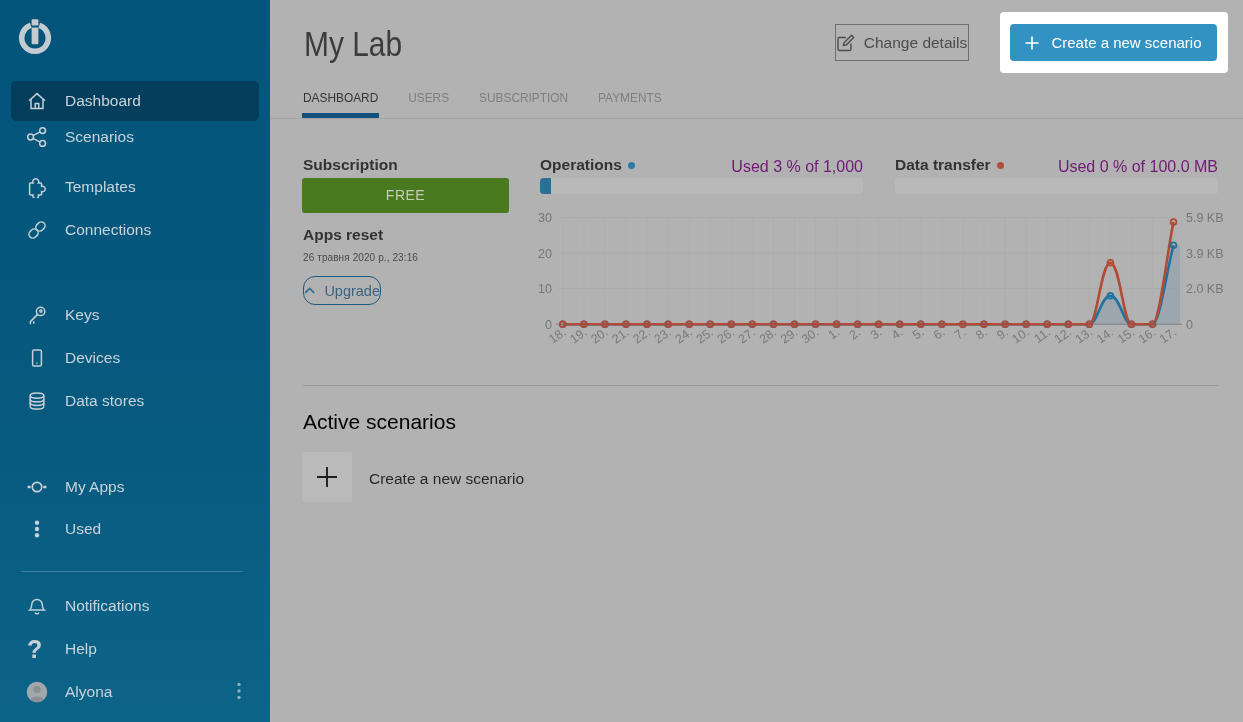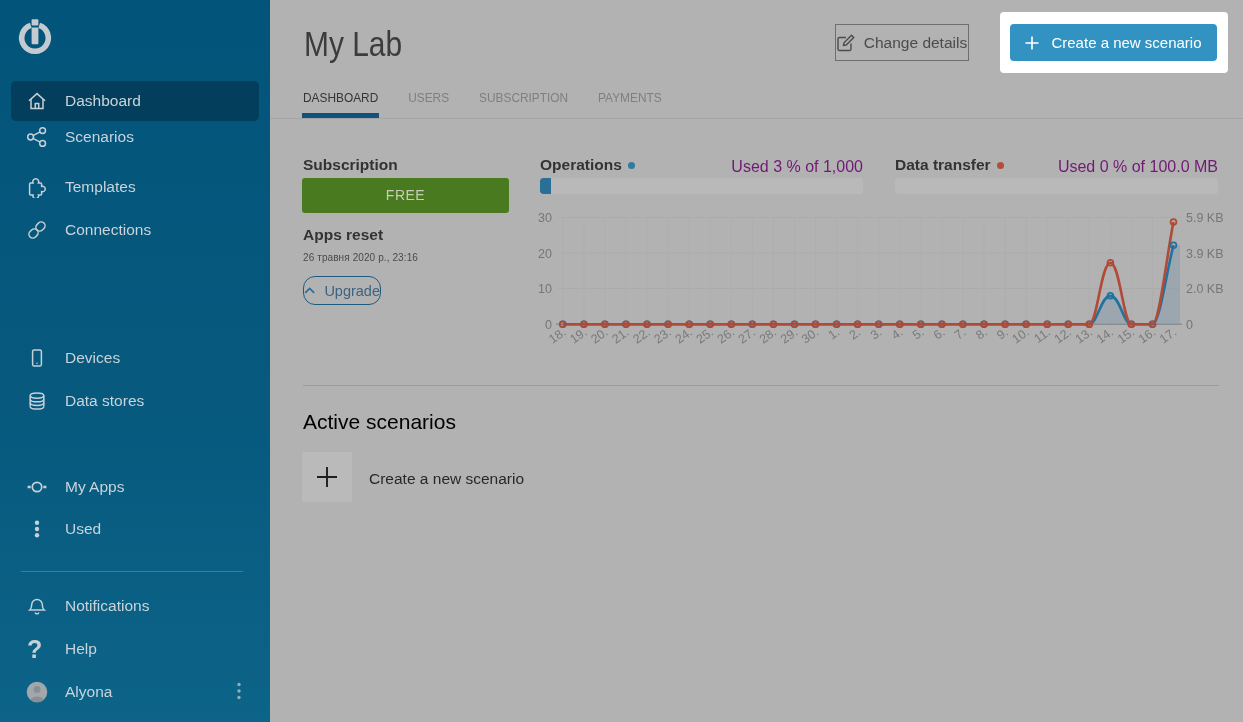--- a/index.html
+++ b/index.html
@@ -80,20 +80,28 @@
       <span class="txt">Templates</span>
     </div>
   <div class="mitem" style="top:208.2px">
       <svg width="22" height="22" viewBox="0 0 22 22" fill="none" stroke="#c6d0d6" stroke-width="1.5">
         <g transform="rotate(45 11 11)">
           <rect x="7.2" y="1.2" width="7.6" height="9.8" rx="3.8"></rect>
           <rect x="7.2" y="11" width="7.6" height="9.8" rx="3.8"></rect>
         </g>
       </svg>
       <span class="txt">Connections</span>
+    </div>
+  <div class="mitem" style="top:293.8px">
+      <svg width="22" height="22" viewBox="0 0 22 22" fill="none" stroke="#c6d0d6" stroke-width="1.5">
+        <circle cx="14.6" cy="7.4" r="4.2"></circle>
+        <circle cx="14.9" cy="7.1" r="1.1"></circle>
+        <path d="M11.6 10.4 L4.4 17.6 L4.4 20.3 M7.7 17.2 L7.7 19.7"></path>
+      </svg>
+      <span class="txt">Keys</span>
     </div>
   <div class="mitem" style="top:336.6px">
       <svg width="22" height="22" viewBox="0 0 22 22" fill="none" stroke="#c6d0d6" stroke-width="1.5">
         <rect x="6.6" y="3" width="8.8" height="16" rx="1.6"></rect>
         <circle cx="11" cy="16.3" r="0.8" fill="#c6d0d6" stroke="none"></circle>
       </svg>
       <span class="txt">Devices</span>
     </div>
   <div class="mitem" style="top:379.4px">
       <svg width="22" height="22" viewBox="0 0 22 22" fill="none" stroke="#c6d0d6" stroke-width="1.5">

